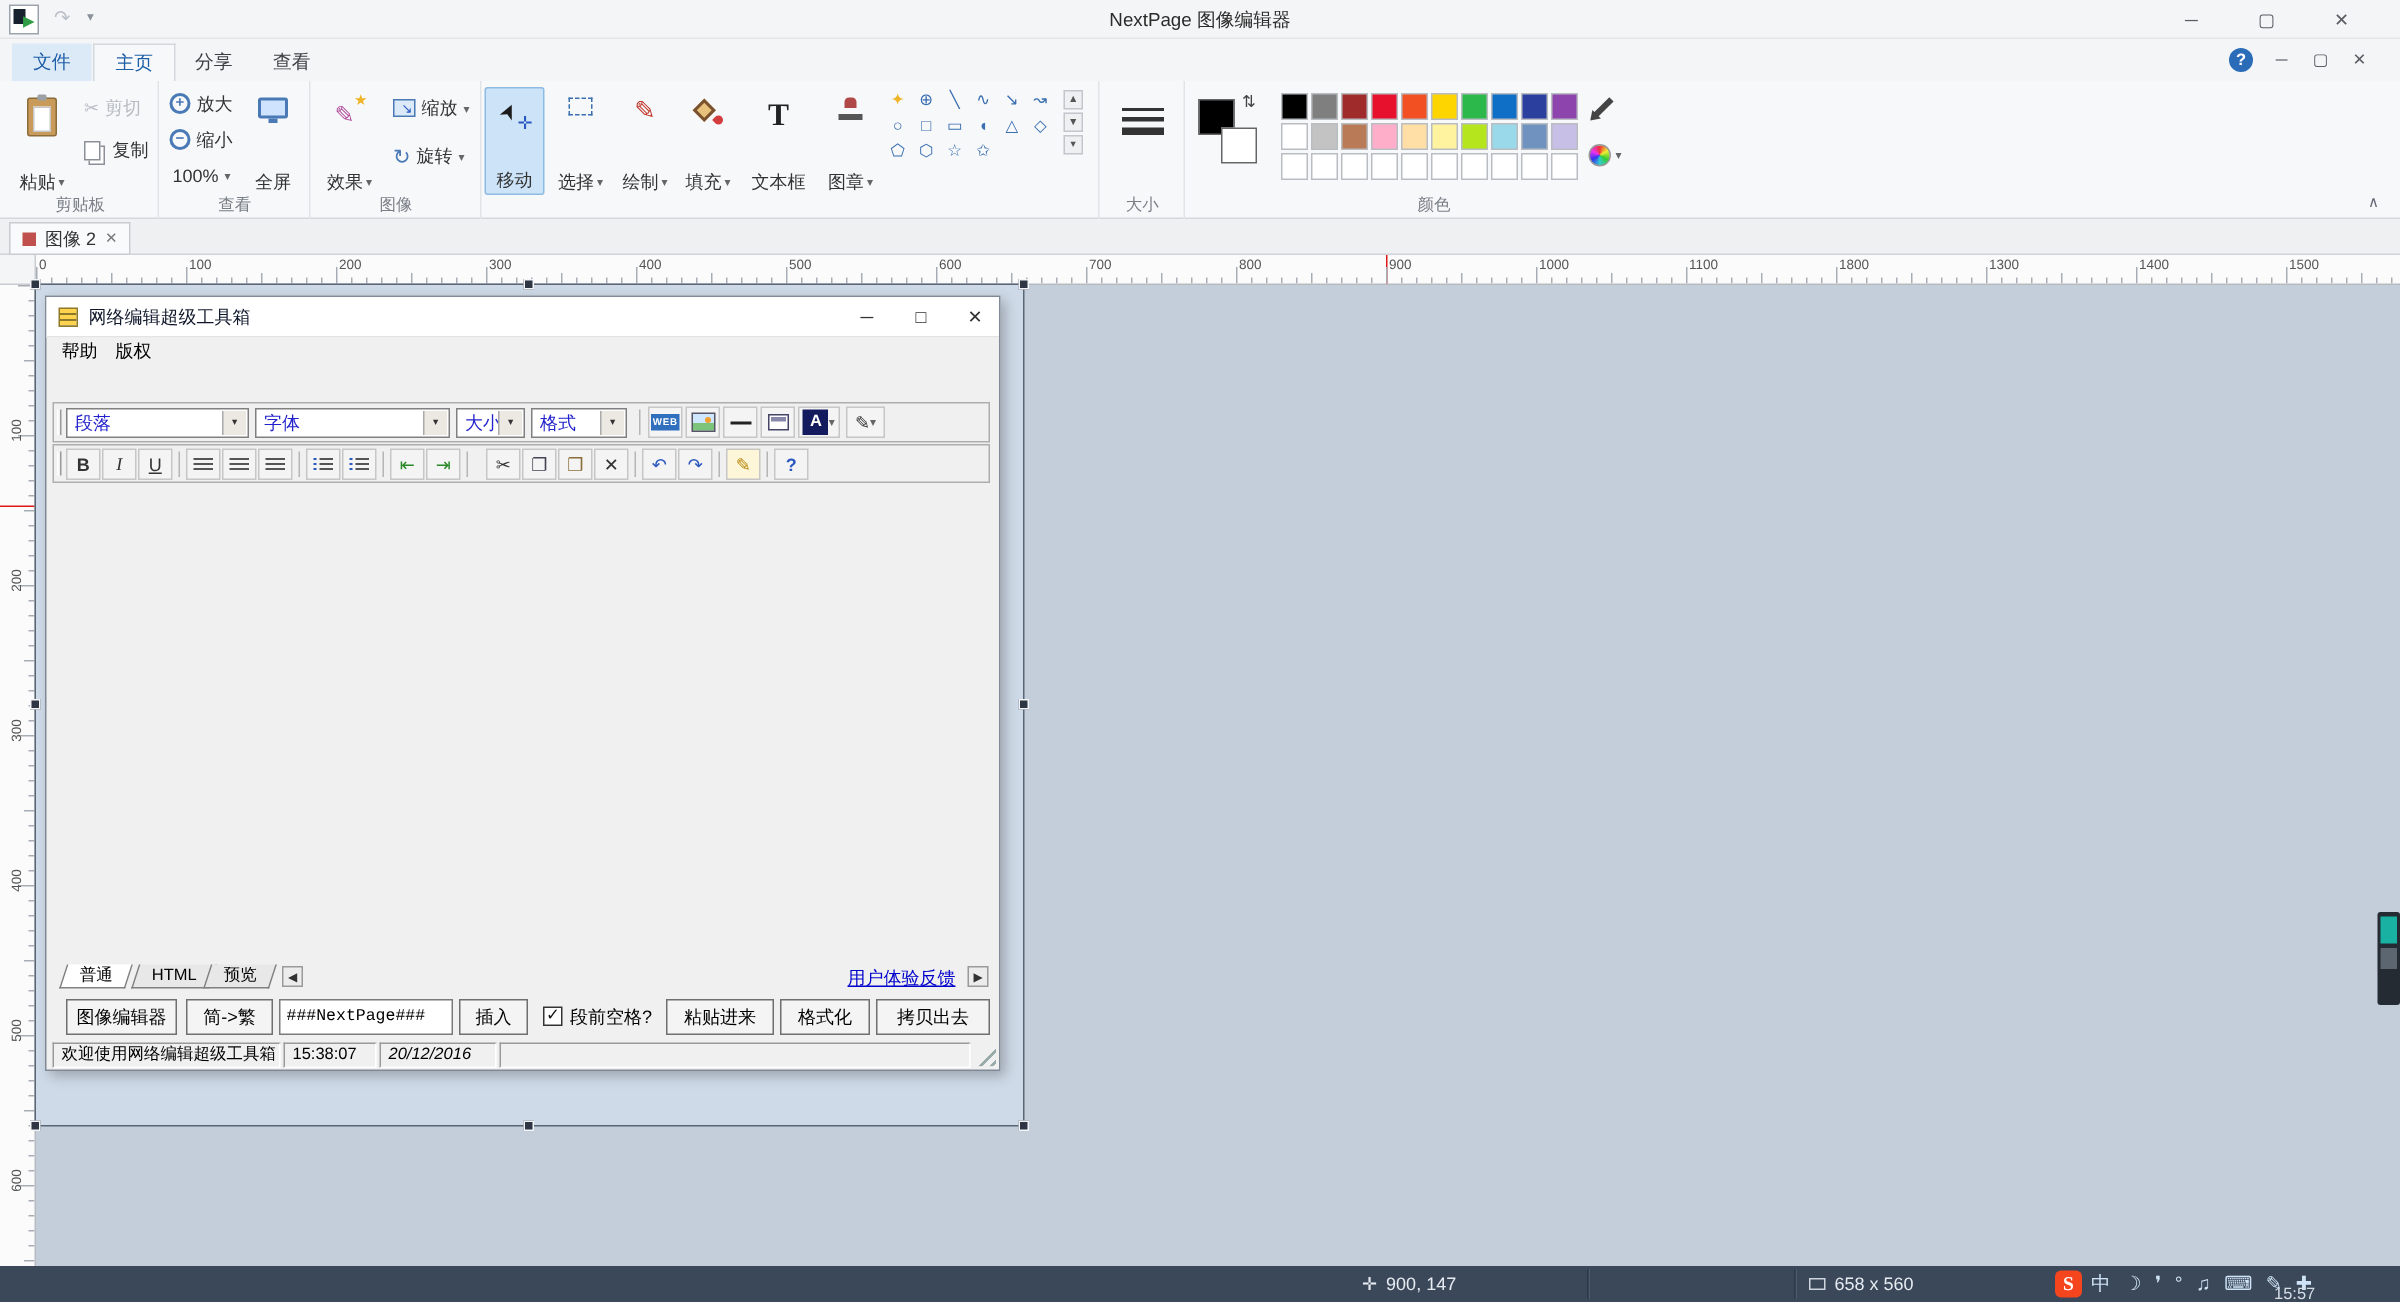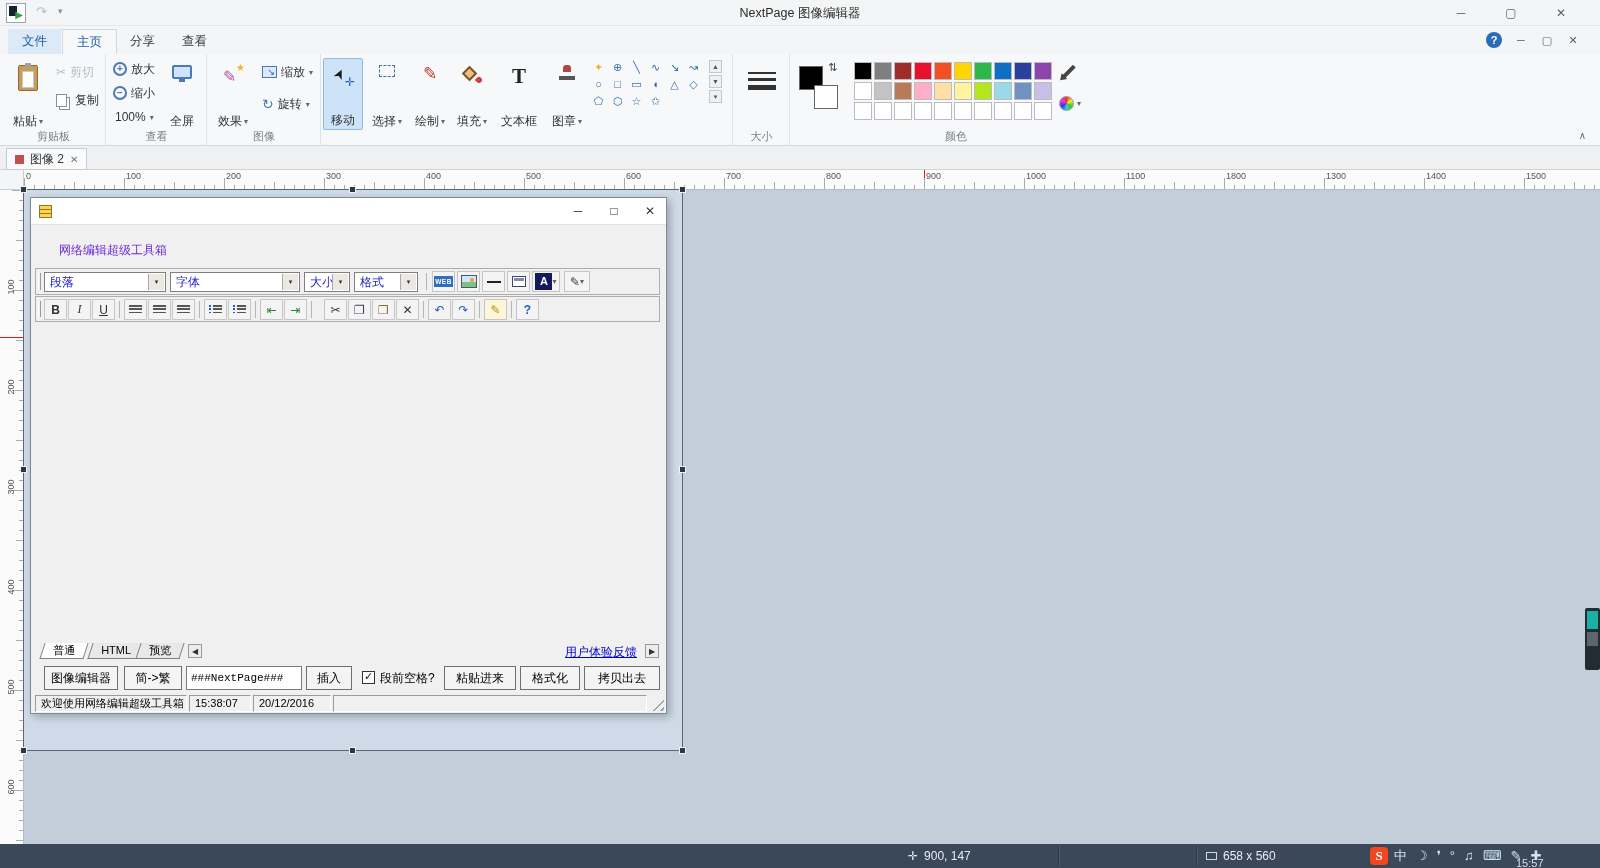--- a/index.html
+++ b/index.html
@@ -101,21 +101,21 @@
   #img-area{position:absolute;left:0;top:0;width:658px;height:560px;background:#cfdae8;outline:1px solid #5b6675;}
   .handle{position:absolute;width:7px;height:7px;background:#2d3642;border:1px solid #f2f4f7;}
   #vsb{position:absolute;right:0;top:418px;width:15px;height:62px;background:#242b33;border-radius:2px;}
   #vsb .teal{position:absolute;left:2px;top:3px;width:11px;height:18px;background:#19b2a2;}
   #vsb .grey{position:absolute;left:2px;top:24px;width:11px;height:14px;background:#5b6670;}
 
   
   #editor-win{position:absolute;left:6px;top:7px;width:637px;height:517px;background:#f0f0f0;border:1px solid #7f8a96;box-shadow:3px 3px 8px rgba(0,0,0,.25);}
   #ew-title{position:absolute;left:0;top:0;right:0;height:27px;background:#fff;border-bottom:1px solid #e3e3e3;}
   #ew-icon{position:absolute;left:8px;top:7px;width:13px;height:13px;background:repeating-linear-gradient(to bottom,#ffd34d 0 3px,#8c7a2a 3px 4px);border:1px solid #8c7a2a;}
-  #ew-title .t{position:absolute;left:28px;top:0;height:27px;line-height:27px;font-size:12px;color:#6d28d9;margin-top:39px;}
+  #ew-title .t{position:absolute;left:28px;top:0;height:27px;line-height:27px;font-size:12px;color:#0f172a;}
   .ewbtn{position:absolute;top:0;width:36px;height:26px;line-height:26px;text-align:center;color:#333;font-size:12px;}
   #ew-menu{position:absolute;left:0;top:27px;right:0;height:19px;}
   .emenu{position:absolute;top:0;height:19px;line-height:19px;font-size:12px;color:#000;}
   #ew-tabs{position:absolute;left:0;top:46px;right:0;height:22px;border-bottom:1px solid #9a9a9a;padding-left:6px;}
   .etab{display:inline-block;height:21px;line-height:20px;padding:0 9px;font-size:12px;border:1px solid #9a9a9a;border-bottom:none;background:#e4e4e4;margin-right:2px;color:#000;}
   .etab.on{background:#f0f0f0;position:relative;top:1px;}
   .tbar{position:absolute;left:4px;right:6px;height:27px;border:1px solid #aeaeae;background:#f0f0f0;}
   .tgrip{position:absolute;left:2px;top:4px;bottom:4px;width:3px;border-left:1px solid #fff;border-right:1px solid #9a9a9a;}
   .ecombo{position:absolute;top:3px;height:20px;background:#fff;border:1px solid #808080;font-size:12px;color:#2222cc;line-height:18px;padding-left:5px;white-space:nowrap;overflow:hidden;}
   .ecombo .arr{position:absolute;top:1px;right:1px;bottom:1px;width:16px;background:#ece9e2;border-left:1px solid #aaa;font-size:7px;color:#333;text-align:center;line-height:16px;}
@@ -652,20 +652,24 @@
     <div id="img-area">
 
       <div id="editor-win">
         <div id="ew-title">
           <span id="ew-icon"></span>
           <span class="t">网络编辑超级工具箱</span>
           <span class="ewbtn" style="left:529px;">─</span>
           <span class="ewbtn" style="left:565px;">□</span>
           <span class="ewbtn" style="left:601px;">✕</span>
         </div>
+        <div id="ew-menu">
+          <span class="emenu" style="left:10px;">帮助</span>
+          <span class="emenu" style="left:46px;">版权</span>
+        </div>
 
         <div class="tbar" style="top:70px;">
           <span class="tgrip"></span>
           <div class="ecombo" style="left:8px;width:122px;"><span>段落</span><span class="arr">▾</span></div>
           <div class="ecombo" style="left:134px;width:130px;"><span>字体</span><span class="arr">▾</span></div>
           <div class="ecombo" style="left:268px;width:46px;"><span>大小</span><span class="arr">▾</span></div>
           <div class="ecombo" style="left:318px;width:64px;"><span>格式</span><span class="arr">▾</span></div>
           <span class="tsep" style="left:390px;"></span>
           <div class="tbtn" style="left:396px;">
               <span class="ic-webtag">WEB</span>
@@ -754,21 +758,21 @@
           <span id="chk"></span>
           <span id="chk-label">段前空格?</span>
           <div class="pbtn" style="left:408px;width:72px;">粘贴进来</div>
           <div class="pbtn" style="left:484px;width:60px;">格式化</div>
           <div class="pbtn" style="left:548px;width:76px;">拷贝出去</div>
         </div>
 
         <div id="ew-status">
           <span class="scell" style="left:0;width:152px;">欢迎使用网络编辑超级工具箱</span>
           <span class="scell" style="left:154px;width:62px;">15:38:07</span>
-          <span class="scell" style="left:218px;width:78px;">20/12/2016</span>
+          <span class="scell" style="left:218px;width:78px;font-style:italic;">20/12/2016</span>
           <span class="scell" style="left:298px;width:314px;"></span>
           <span id="ew-grip"></span>
         </div>
       </div>
 
       <span class="handle" style="left:-4px;top:-4px;"></span>
       <span class="handle" style="left:325px;top:-4px;"></span>
       <span class="handle" style="right:-4px;top:-4px;"></span>
       <span class="handle" style="left:-4px;top:276px;"></span>
       <span class="handle" style="right:-4px;top:276px;"></span>

